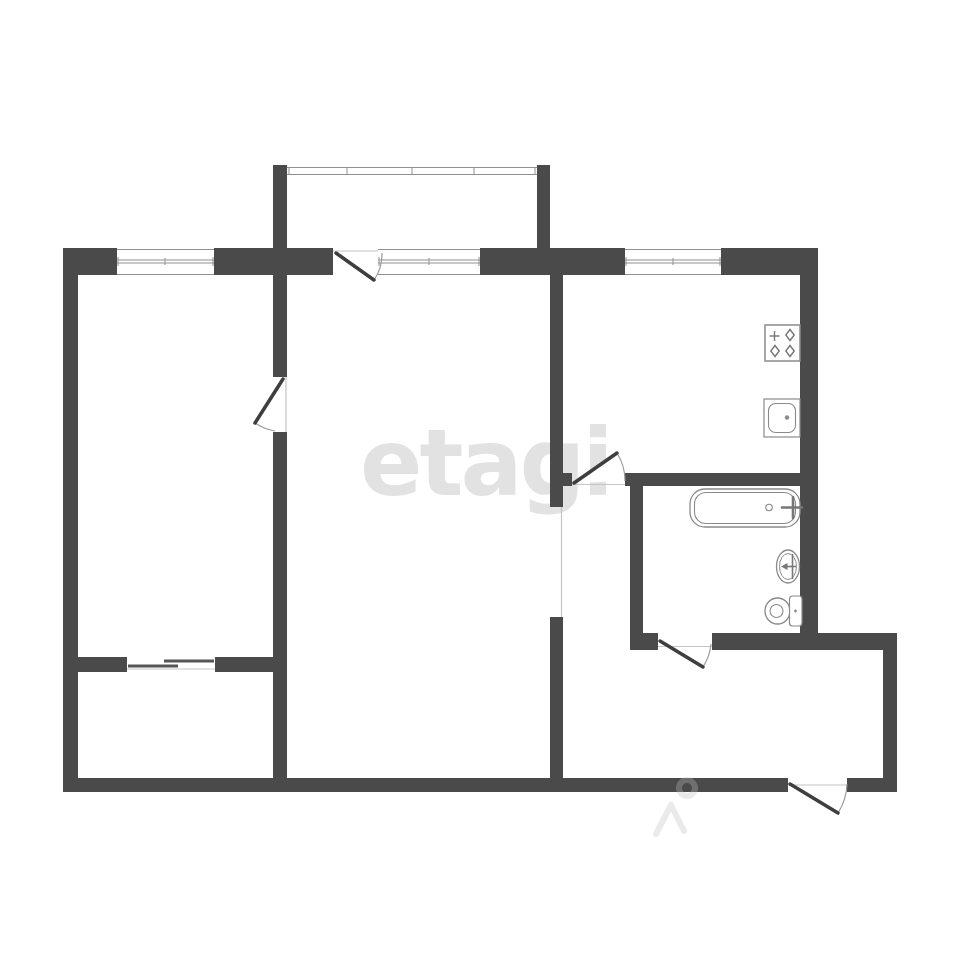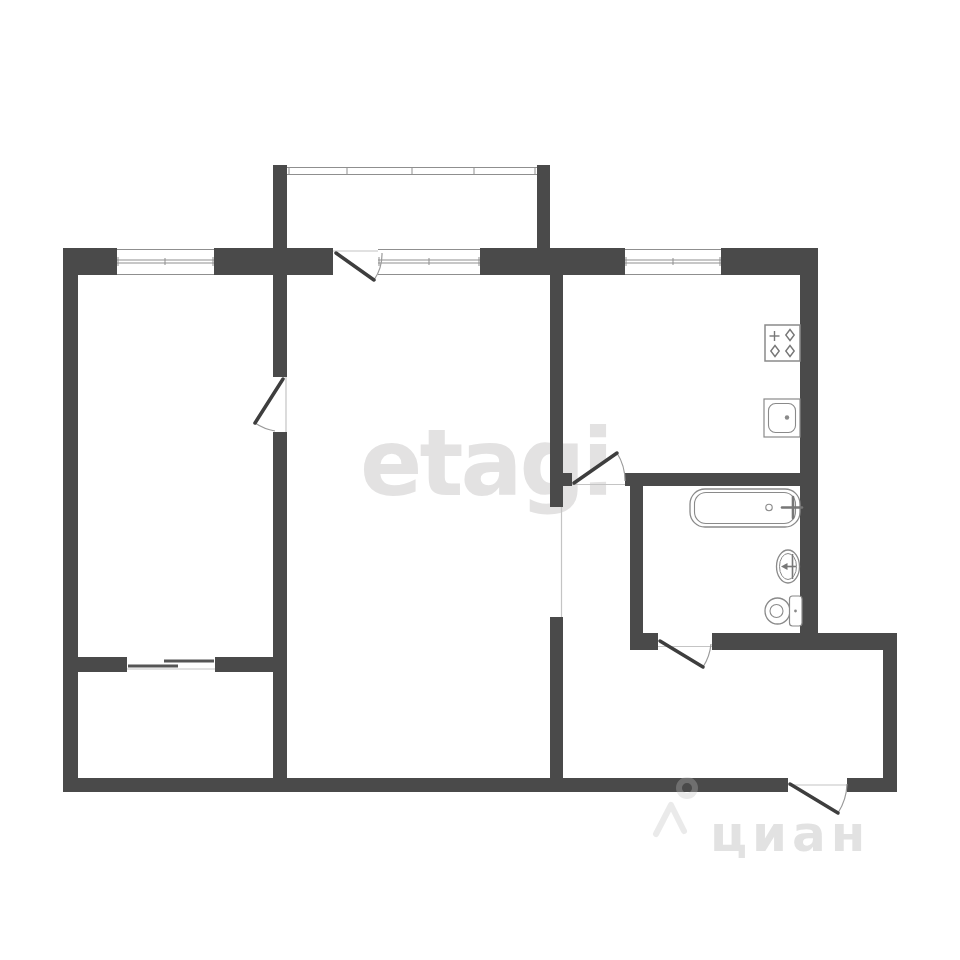--- a/index.html
+++ b/index.html
@@ -71,21 +71,20 @@
     <div class="window" style="left:378px;top:249px;width:102px;height:26px"></div>
     <div class="window" style="left:625px;top:249px;width:96px;height:26px"></div>
     <div class="railing" style="left:287px;top:167px;width:250px;height:8px"></div>
   </div>
 
   <div class="wm-cian">
     <svg width="960" height="960">
       <circle cx="687" cy="788" r="8" fill="none" stroke="var(--wm2stroke)" stroke-width="6"></circle>
       <path d="M656,834 L671,805 L684,831" fill="none" stroke="var(--wm2stroke)" stroke-width="6" stroke-linecap="round" stroke-linejoin="round"></path>
     </svg>
-    <span class="wm-cian-text">циан</span>
   </div>
 
   <svg class="overlay" width="960" height="960">
 
     <g fill="#ffffff" stroke="none">
       <path d="M336,253 L374,280 A46,46 0 0 0 382,253 Z"></path>
       <path d="M283,379 L255,423 A52,52 0 0 0 275,431 Z"></path>
       <path d="M574,483 L617,453 A52,52 0 0 1 625,481 Z"></path>
       <path d="M660,641 L703,667 A51,51 0 0 0 711,644 Z"></path>
       <path d="M790,784 L838,813 A57,57 0 0 0 847,784 Z"></path>

